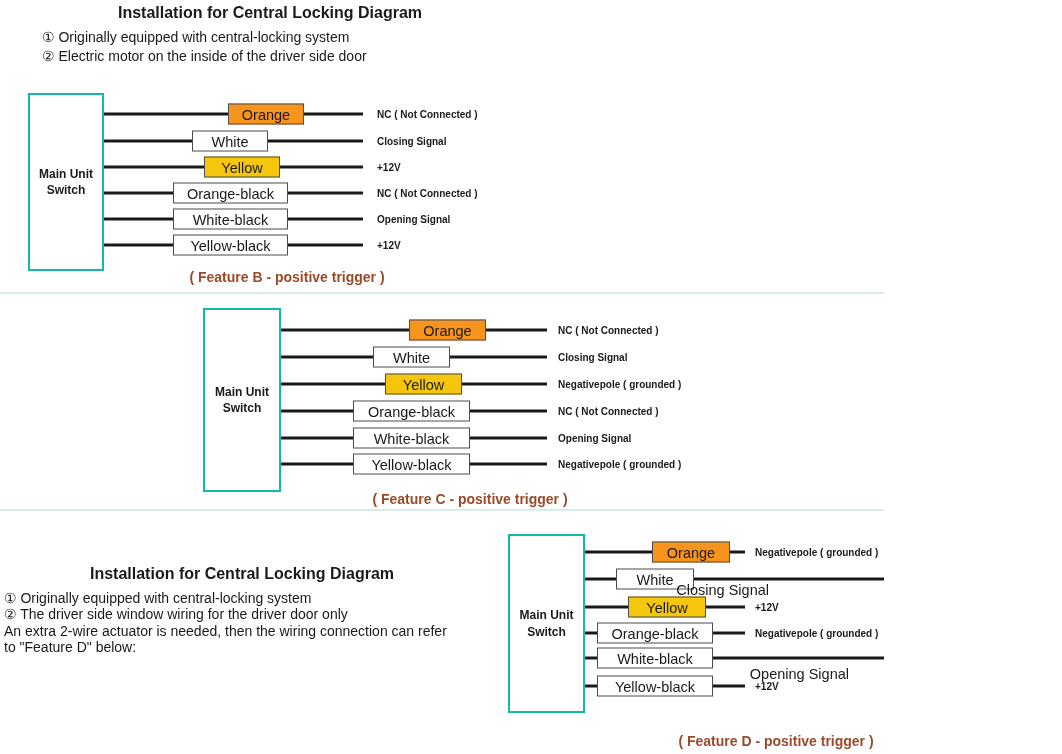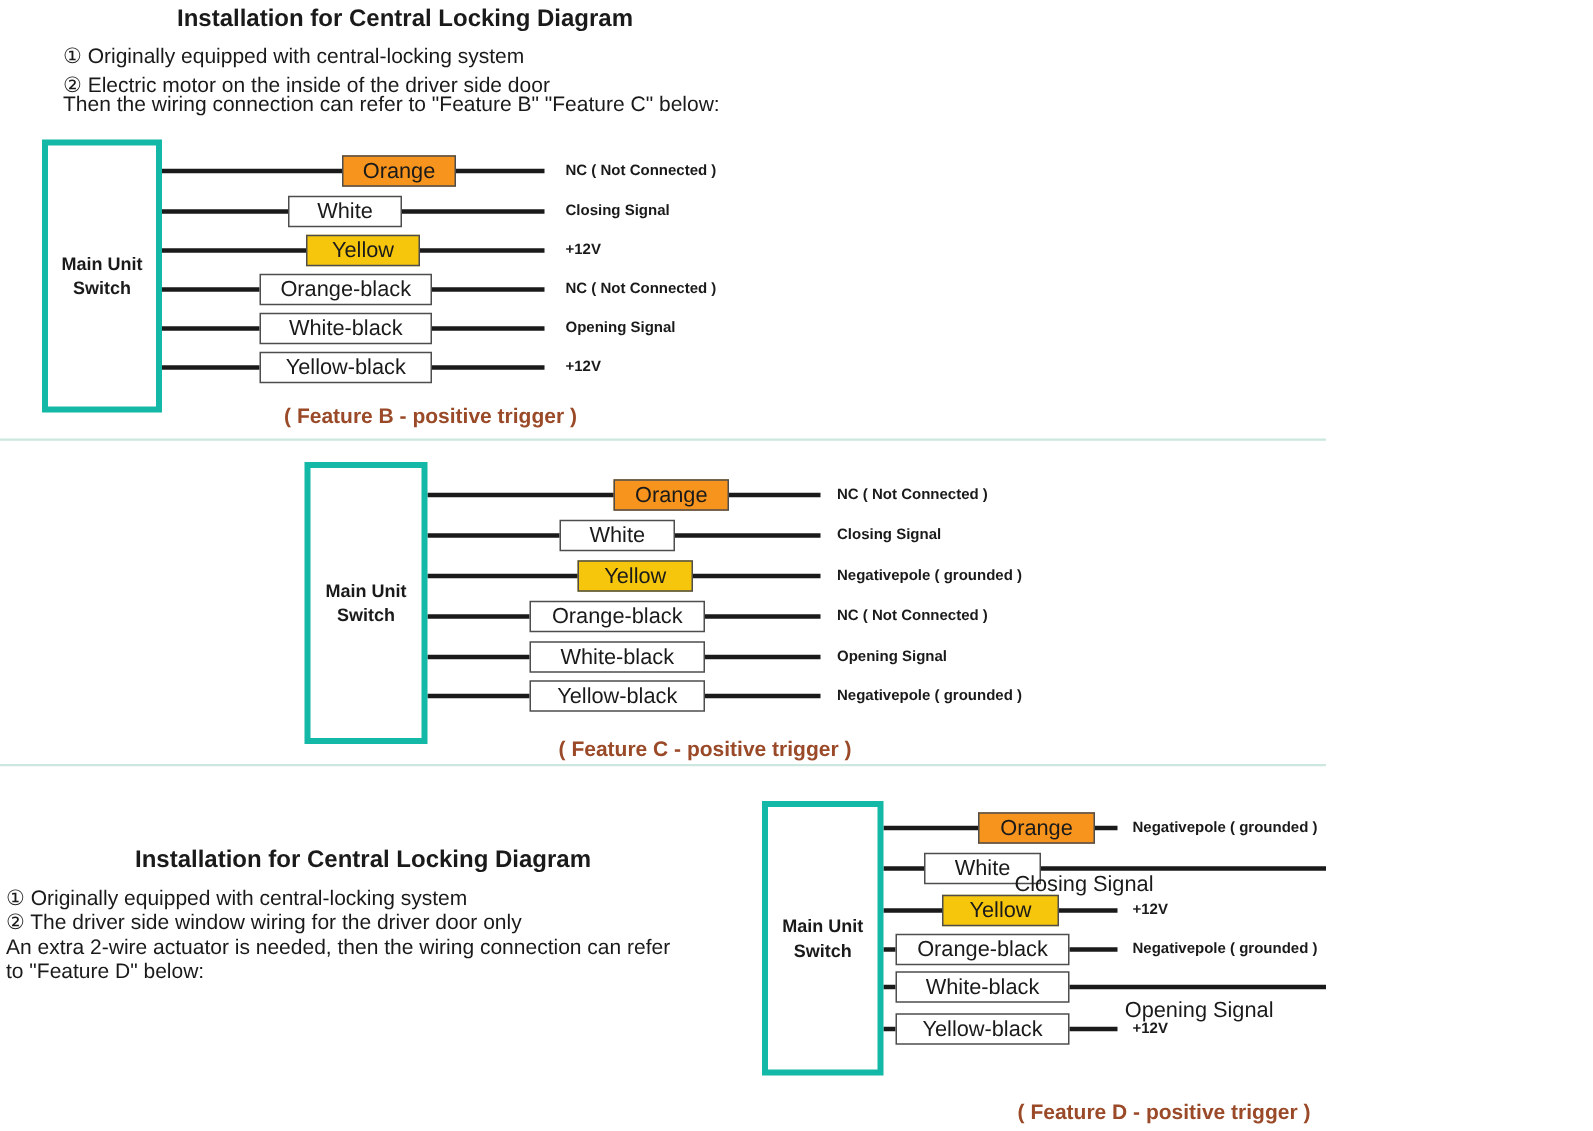--- a/index.html
+++ b/index.html
@@ -2,21 +2,21 @@
 <html style="--orange: #F7941D; --yellow: #F6C60D; --caption_text: #9A4A28; --wire: #1A1A1A; --separator: #CBE7E0;"><head>
 <meta charset="utf-8">
 <style>
   html,body{margin:0;padding:0;background:#fff;}
   .page{position:relative;width:884px;height:754px;background:#ffffff;overflow:hidden;
         font-family:"Liberation Sans",sans-serif;color:#1a1a1a;}
   .layer{position:absolute;left:0;top:0;z-index:1;}
   .title{position:absolute;font-weight:bold;font-size:16px;white-space:nowrap;
          transform:translateX(-50%);z-index:2;}
   .note{position:absolute;font-size:14px;white-space:nowrap;z-index:2;}
-  .mainbox{position:absolute;border:4px solid #14b8a6;background:#fff;display:flex;
+  .mainbox{position:absolute;border:2px solid #14b8a6;background:#fff;display:flex;
            flex-direction:column;align-items:center;justify-content:center;
            font-weight:bold;font-size:12px;line-height:1.35;text-align:center;z-index:2;}
   .wl{position:absolute;height:21px;border:1.5px solid #4d4d4d;background:#fff;
       display:flex;align-items:center;justify-content:center;font-size:14.5px;
       transform:translateY(-50%);z-index:2;box-sizing:border-box;}
   .bg-orange{background:var(--orange,#F7941D);margin-left:36px;}
   .bg-yellow{background:var(--yellow,#F6C60D);margin-left:12px;}
   .rl{position:absolute;font-size:10px;white-space:nowrap;transform:translateY(-50%);z-index:2;font-weight:bold;}
   .sig{position:absolute;font-size:14.5px;white-space:nowrap;z-index:2;}
   .cap{position:absolute;font-weight:bold;font-size:14px;color:var(--caption_text,#9A4A28);
@@ -62,21 +62,20 @@
       <line class="act-open" x1="1010" y1="508" x2="1010" y2="545"></line>
       <line class="act-open" x1="1022" y1="508" x2="1022" y2="545"></line>
       <path class="act-open" d="M997,533 L997,519 L1035,519 L1035,533"></path>
       <path class="act" d="M997,545 L1034,545 L1034,629 L997,629 L997,610 L982,610 L982,582 L997,582 Z"></path>
     </g>
   </svg>
 
   <div class="title" style="left:270px;top:4px">Installation for Central Locking Diagram</div>
   <div class="note" style="left:42px;top:29px">① Originally equipped with central-locking system</div>
   <div class="note" style="left:42px;top:48px">② Electric motor on the inside of the driver side door</div>
-  <div class="note" style="left:42px;top:61px">Then the wiring connection can refer to "Feature B" "Feature C" below:</div>
 
   <div class="mainbox" style="left:28px;top:93px;width:72px;height:174px">
     <span>Main Unit</span>
     <span>Switch</span>
   </div>
 
   <div class="wl bg-orange" style="left:192px;top:114px;width:76px">Orange</div>
   <div class="wl" style="left:192px;top:141px;width:76px">White</div>
   <div class="wl bg-yellow" style="left:192px;top:167px;width:76px">Yellow</div>
   <div class="wl" style="left:173px;top:193px;width:115px">Orange-black</div>

